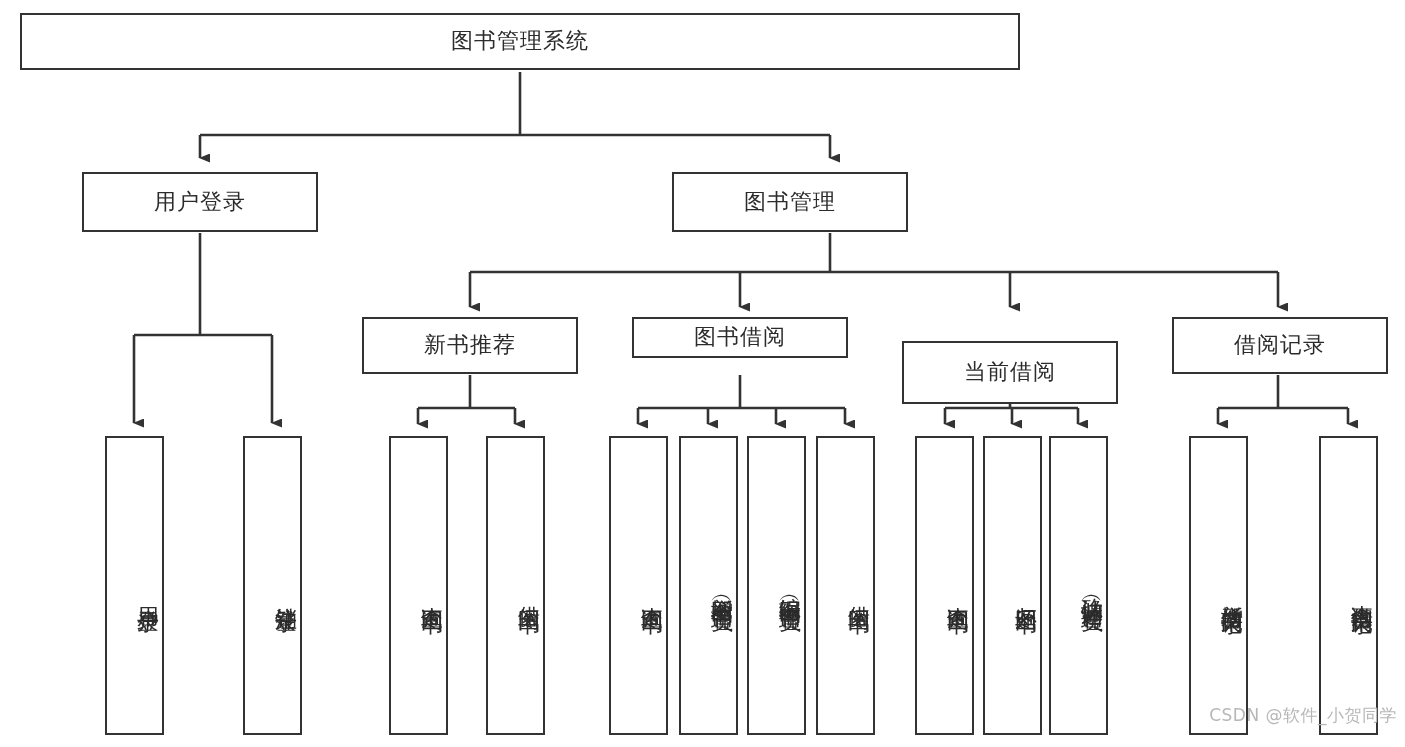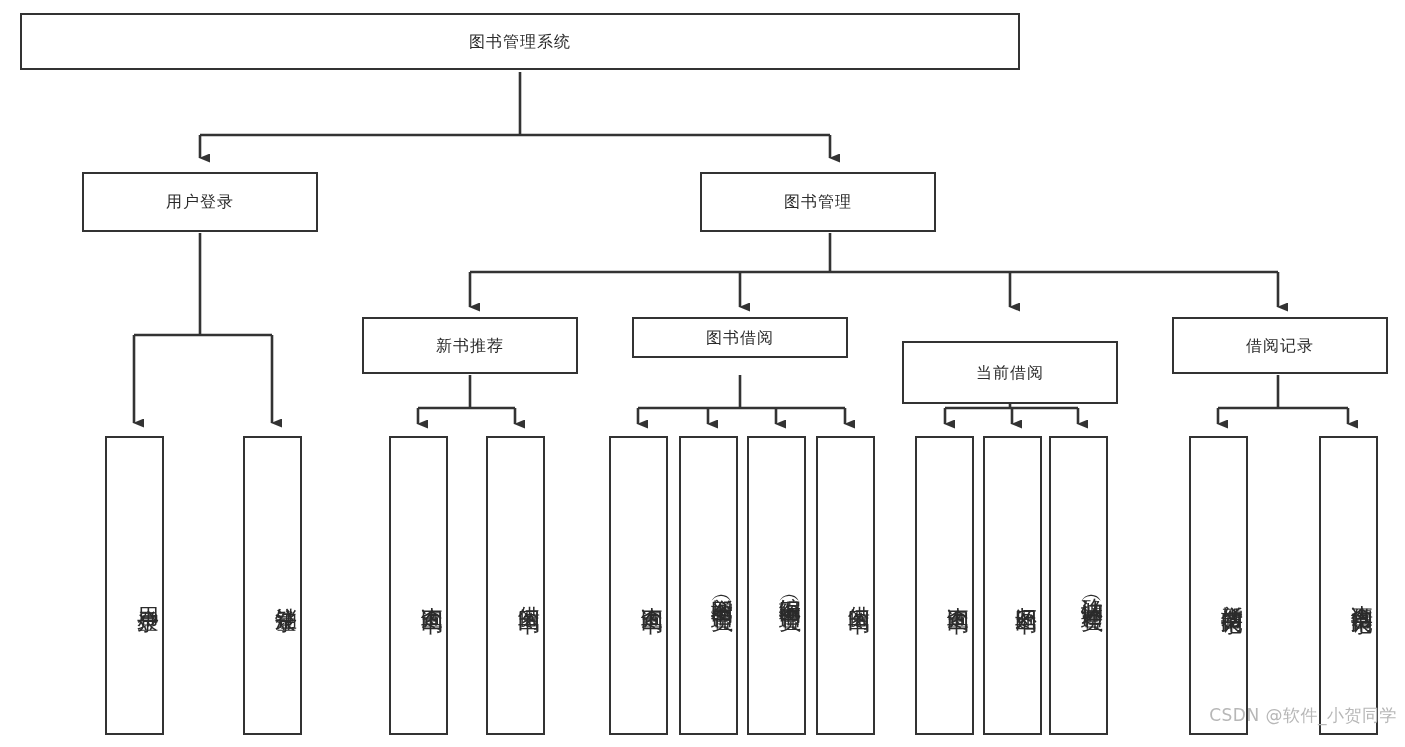--- a/index.html
+++ b/index.html
@@ -29,21 +29,21 @@
     position: absolute;
     box-sizing: border-box;
     border: 2.5px solid #333333;
     background: #ffffff;
     display: flex;
     align-items: center;
     justify-content: center;
     color: #2b2b2b;
   }
   .node-box.horizontal {
-    font-size: 16px;
+    font-size: 22px;
     letter-spacing: 1px;
     line-height: 1.2;
   }
   .node-box.vertical {
     writing-mode: vertical-rl;
     text-orientation: upright;
     font-size: 22px;
     line-height: 1.25;
     letter-spacing: 2px;
     align-items: flex-start;
@@ -128,21 +128,21 @@
   </svg>
 
   <div class="node-box horizontal" style="left:20px; top:13px; width:1000px; height:57px;">
     <span class="node-label">图书管理系统</span>
   </div>
 
   <div class="node-box horizontal" style="left:82px; top:172px; width:236px; height:60px;">
     <span class="node-label">用户登录</span>
   </div>
 
-  <div class="node-box horizontal" style="left:700px; top:172px; width:236px; height:60px;">
+  <div class="node-box horizontal" style="left:672px; top:172px; width:236px; height:60px;">
     <span class="node-label">图书管理</span>
   </div>
 
   <div class="node-box horizontal" style="left:362px; top:317px; width:216px; height:57px;justify-content:center;">
     <span class="node-label">新书推荐</span>
   </div>
 
   <div class="node-box horizontal" style="left:632px; top:317px; width:216px; height:41px;">
     <span class="node-label">图书借阅</span>
   </div>

